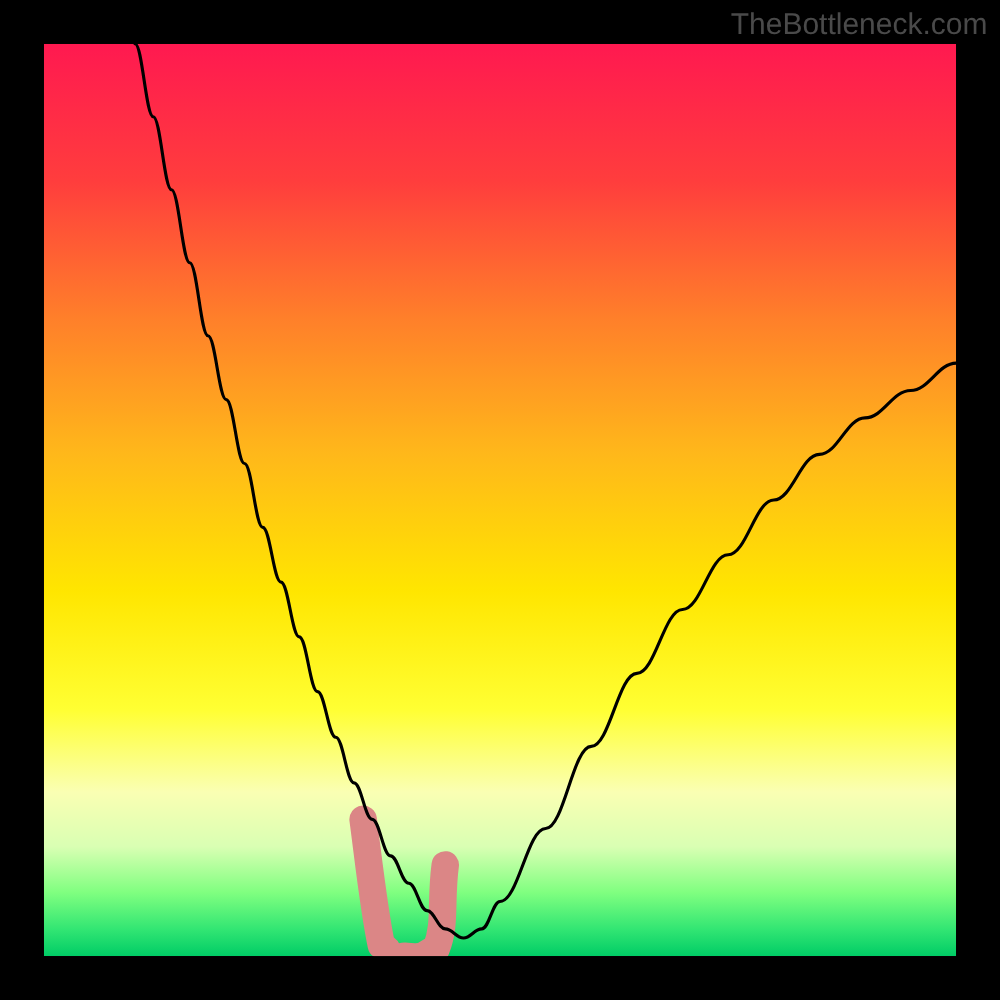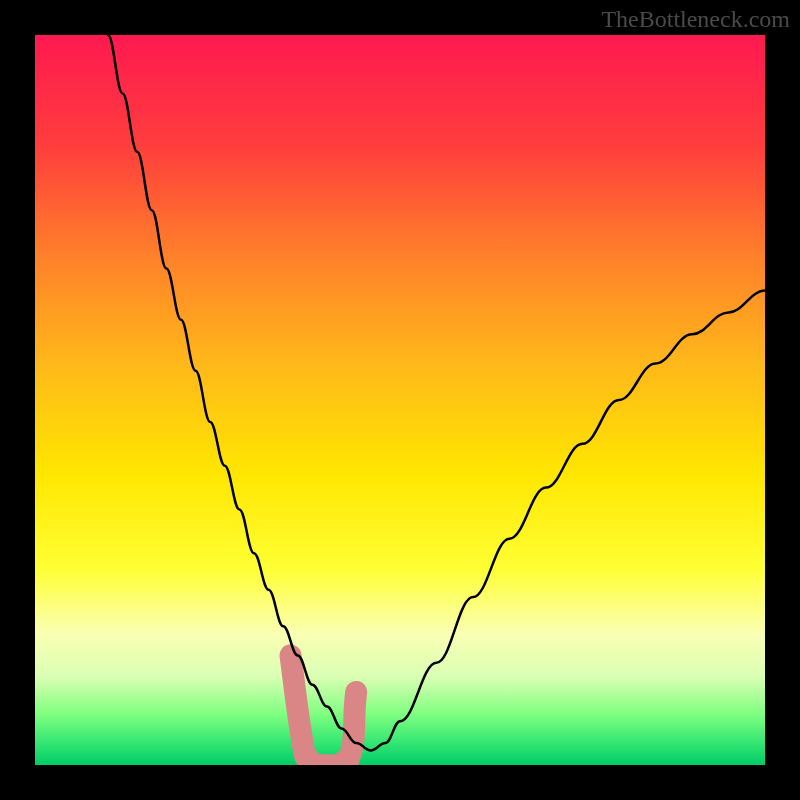--- a/index.html
+++ b/index.html
@@ -9,21 +9,21 @@
     height: 800px;
     background: #000;
     position: relative;
     overflow: hidden;
   }
   .watermark {
     position: absolute;
     top: 6px;
     right: 10px;
     color: #4a4a4a;
-    font-family: Liberation Serif, serif;
+    font-family: Liberation Sans, sans-serif;
     font-size: 24px;
     font-weight: 500;
     z-index: 10;
   }
   .plot-area {
     position: absolute;
     left: 35px;
     top: 35px;
     width: 730px;
     height: 730px;

